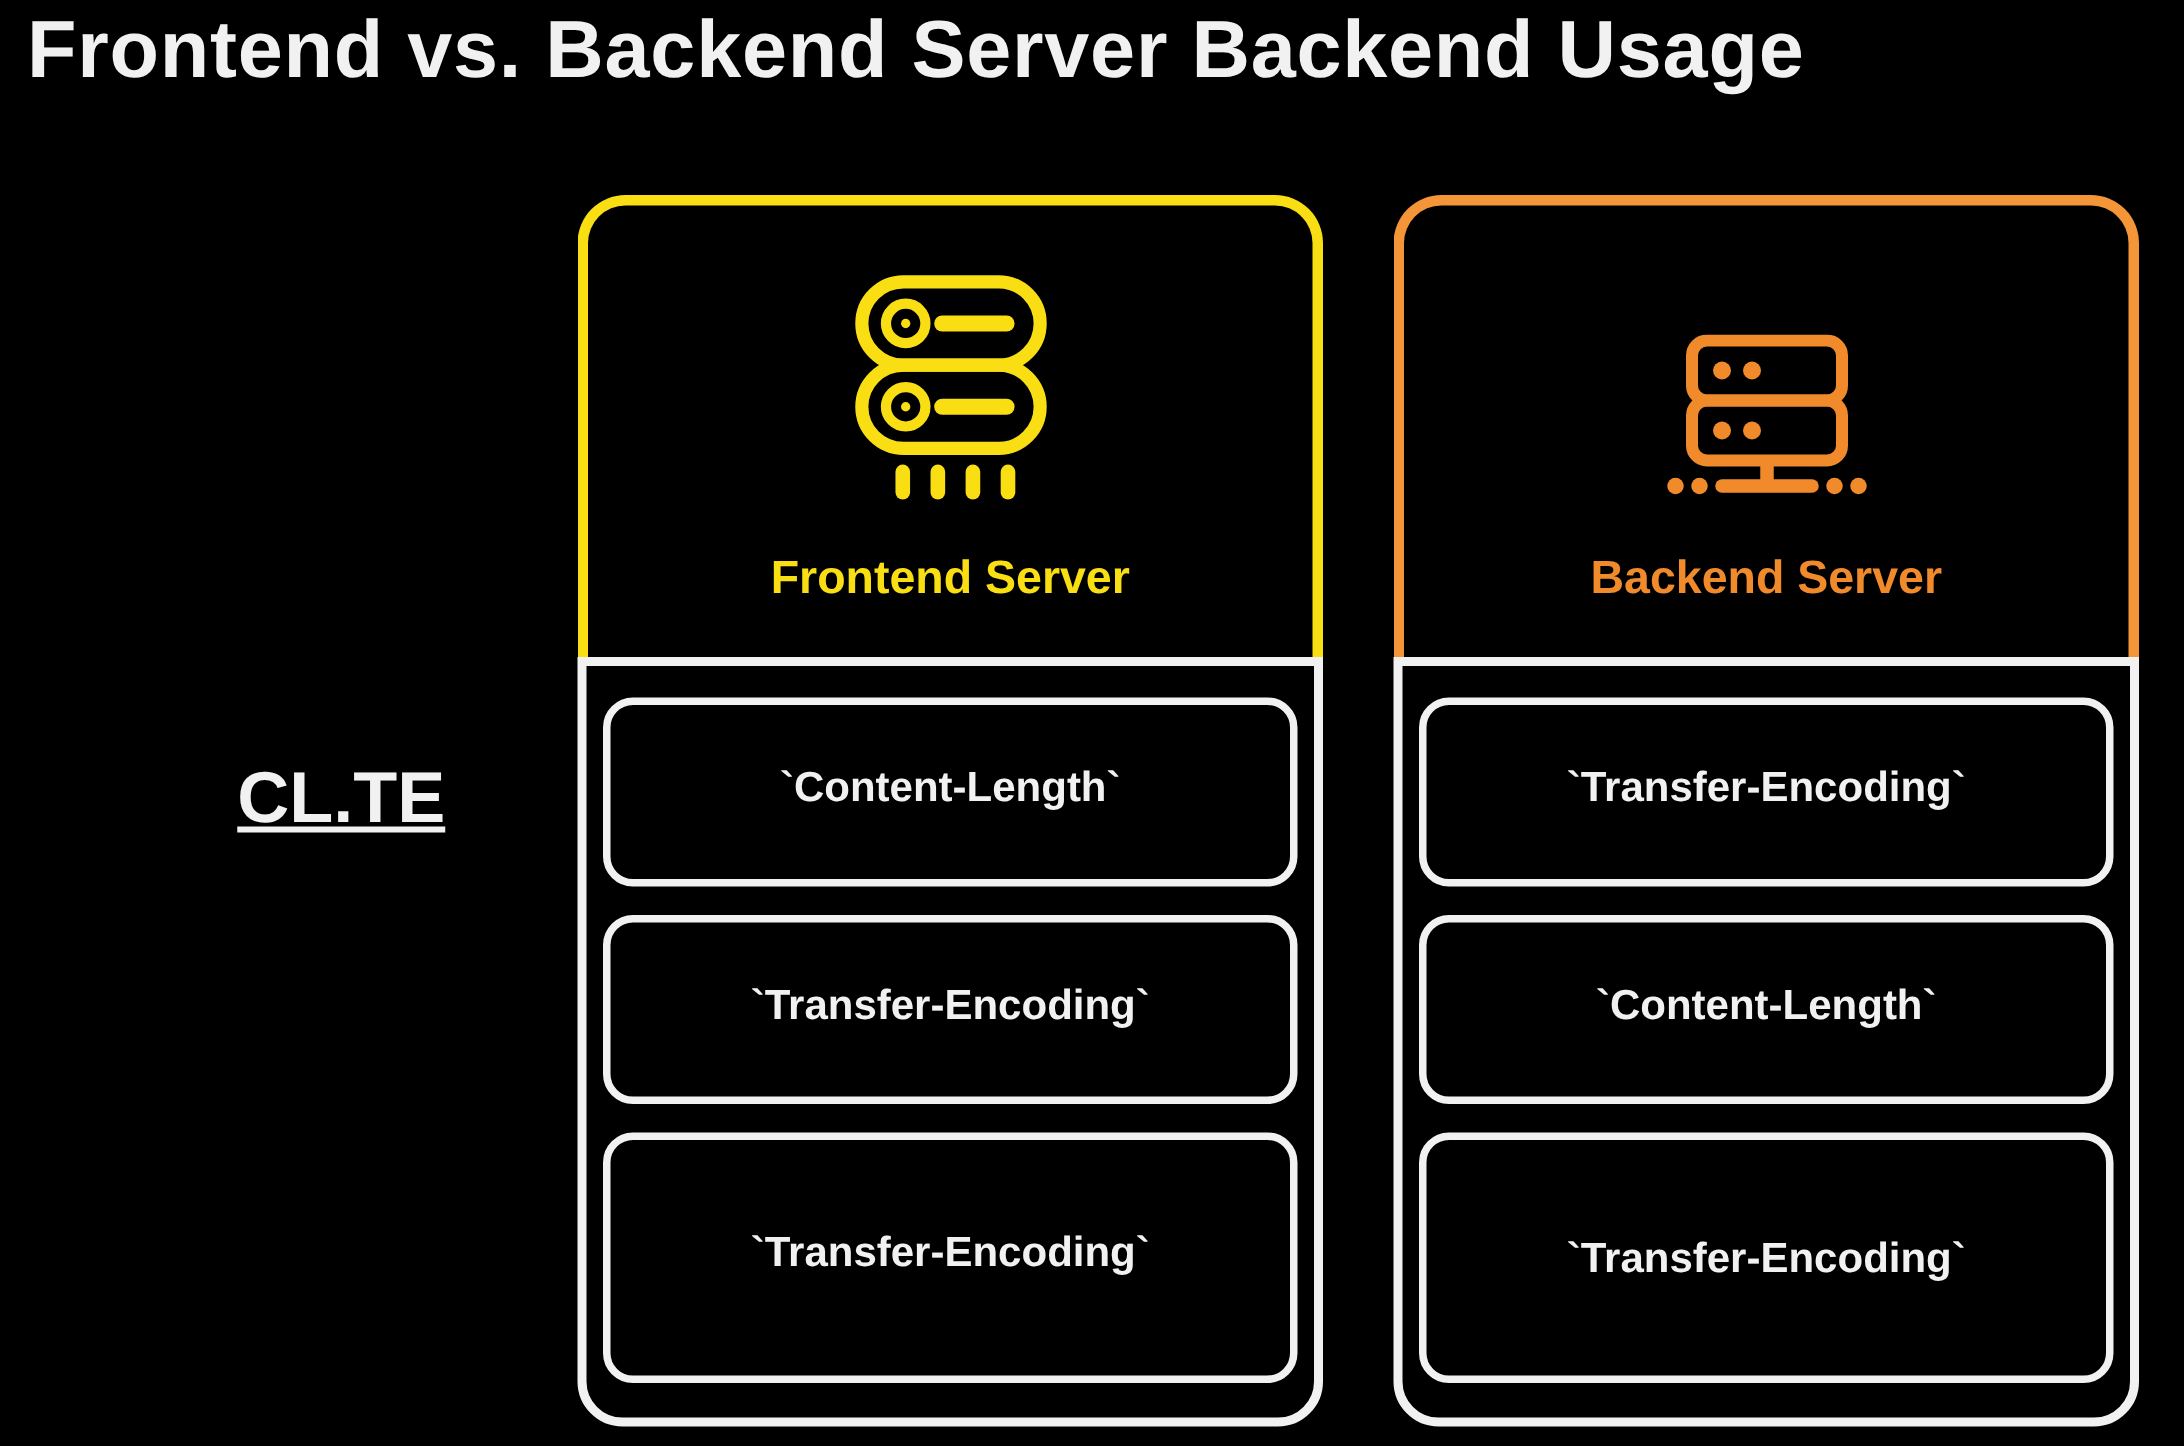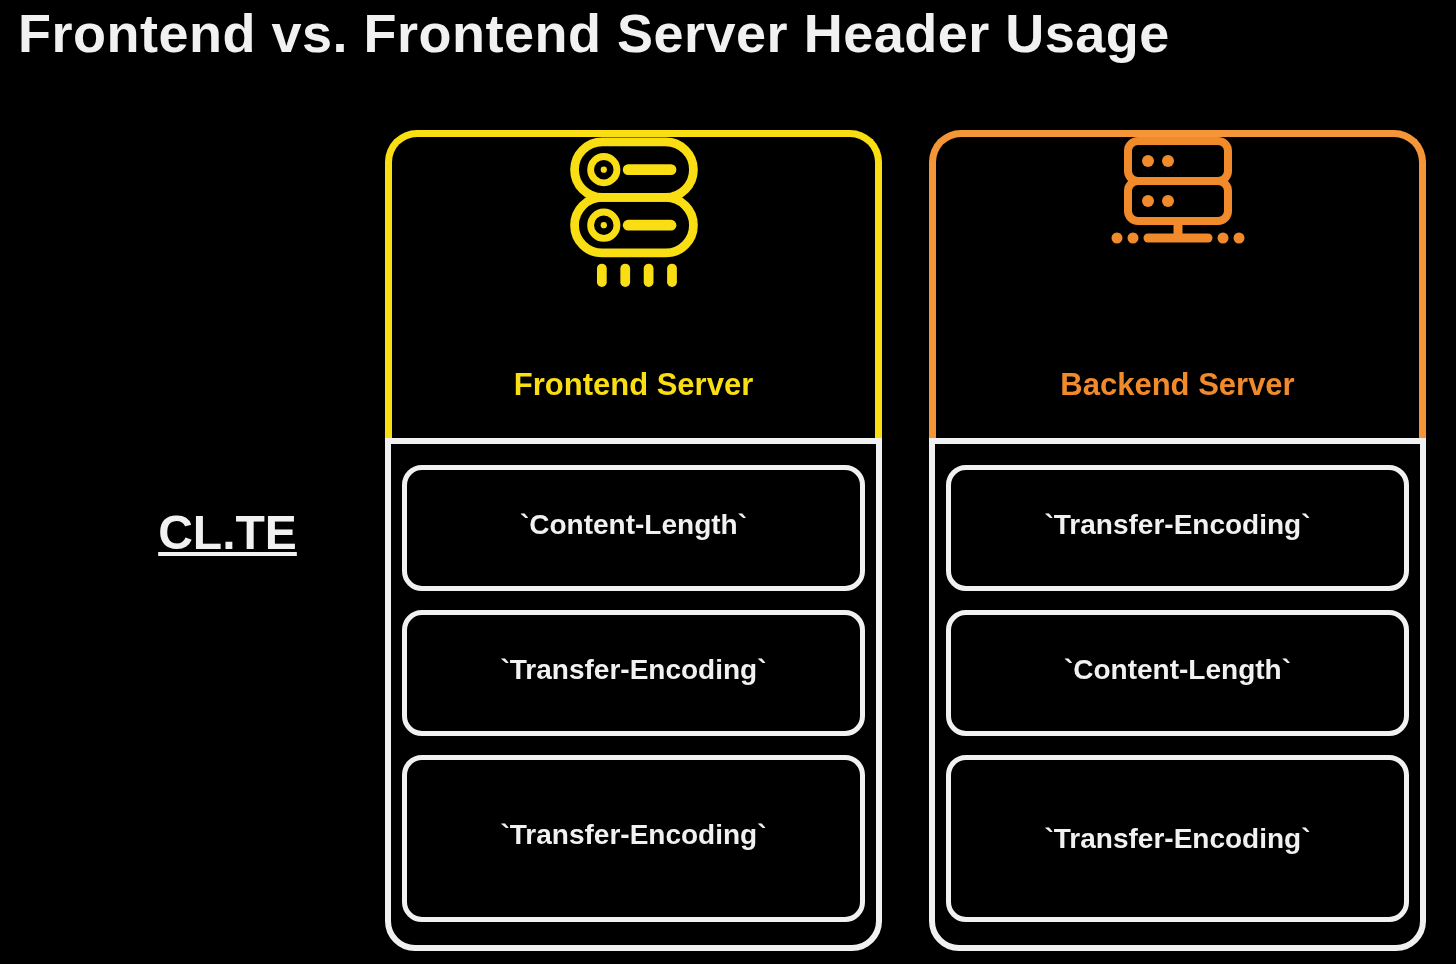--- a/index.html
+++ b/index.html
@@ -22,21 +22,21 @@
   .row-label.r1{top:509px}
   .row-label.r2{top:661px}
   .row-label.r3{top:827px}
 
   .card{position:absolute;top:130px;width:497px;}
   .card.frontend{left:385px}
   .card.backend{left:929px}
 
   .card-header{height:308px;border-style:solid;border-width:7px 7px 0 7px;
     border-radius:32px 32px 0 0;display:flex;flex-direction:column;
-    align-items:center;justify-content:space-between;padding-bottom:38px;gap:34px;}
+    align-items:center;justify-content:flex-end;padding-bottom:38px;gap:34px;}
   .frontend .card-header{border-color:var(--fe);}
   .backend .card-header{border-color:var(--be-border);}
 
   .server-label{font-size:31px;font-weight:700;line-height:1;}
   .frontend .server-label{color:var(--fe);}
   .backend .server-label{color:var(--be-text);}
 
   .card-body{height:513px;border:6px solid var(--white);
     border-radius:0 0 30px 30px;padding:21px 11px 23px;
     display:flex;flex-direction:column;justify-content:space-between;}
@@ -49,21 +49,21 @@
   .cell.h2{height:126px}
   .cell.h3{height:167px}
 
   .icon-wrap{display:flex;align-items:center;justify-content:center;}
 </style>
 </head>
 <body>
 
 <div class="stage">
 
-  <div class="title">Frontend vs. Frontend Server Header Usage</div>
+  <div class="title">Frontend vs. Backend Server Backend Usage</div>
 
   <div class="row-label r1">CL.TE</div>
 
   <div class="card frontend">
     <div class="card-header">
       <span class="icon-wrap">
         <svg width="132" height="152" viewBox="0 0 132 156" fill="none">
           <rect x="5" y="5" width="122" height="57" rx="28.5" stroke="#F8DE12" stroke-width="9"></rect>
           <rect x="5" y="62" width="122" height="57" rx="28.5" stroke="#F8DE12" stroke-width="9"></rect>
           <circle cx="35" cy="33.5" r="13.5" stroke="#F8DE12" stroke-width="7"></circle>

